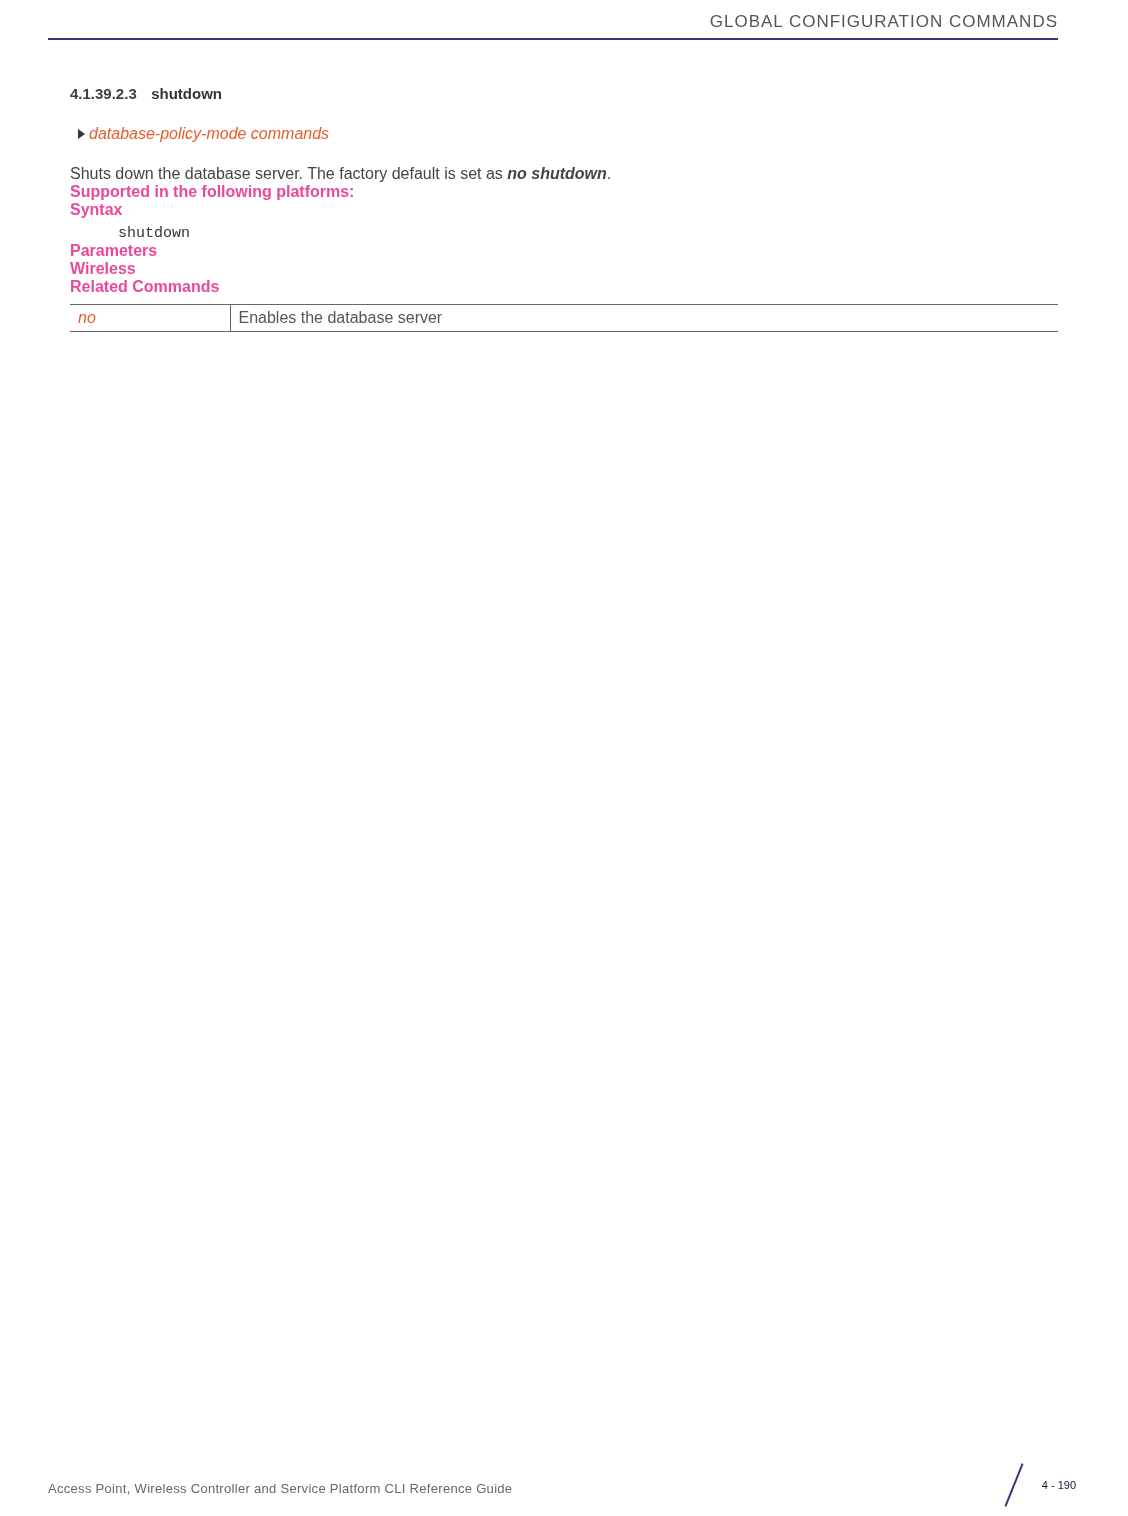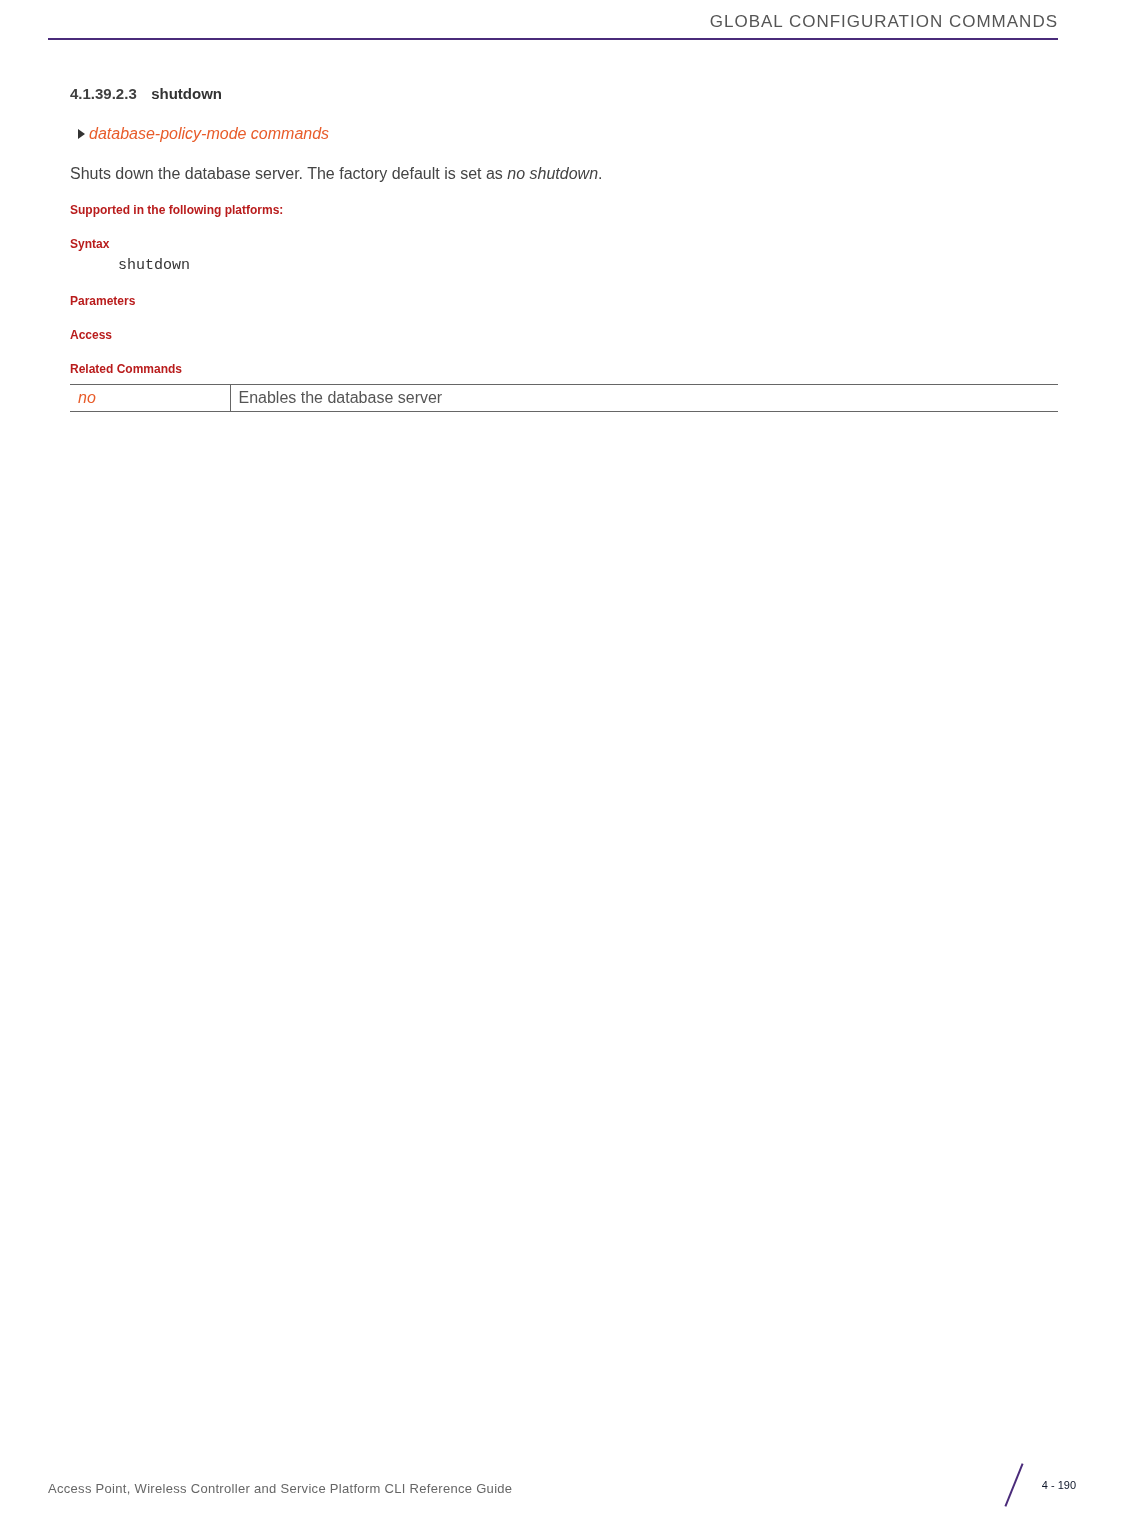--- a/index.html
+++ b/index.html
@@ -67,26 +67,26 @@
       font-style: italic;
       font-size: 16px;
     }
     .desc-text {
       margin-top: 22px;
       font-size: 16px;
       color: #444;
     }
     .italic {
       font-style: italic;
+      font-weight: bold;
     }
     .sub-heading {
       font-weight: bold;
-      font-size: 12px;
-      margin-top: 20px;
-      color: #b91c1c;
+      font-size: 16px;
+      color: #ec4899;
     }
     .platform-row {
       margin-top: 6px;
       margin-left: 30px;
       font-size: 16px;
       color: #444;
     }
     .bullet {
       margin-right: 30px;
     }
@@ -194,21 +194,21 @@
     <span>Shuts down the database server. The factory default is set as </span><span class="italic">no shutdown</span><span>.</span>
   </p>
 
   <div class="sub-heading">Supported in the following platforms:</div>
 
   <div class="sub-heading">Syntax</div>
   <div class="syntax-code">shutdown</div>
 
   <div class="sub-heading">Parameters</div>
 
-  <div class="sub-heading">Access</div>
+  <div class="sub-heading">Wireless</div>
 
   <div class="sub-heading">Related Commands</div>
   <table class="related-table">
     <tbody>
         <tr>
       <td>no</td>
       <td>Enables the database server</td>
     </tr>
   </tbody>
     </table>

